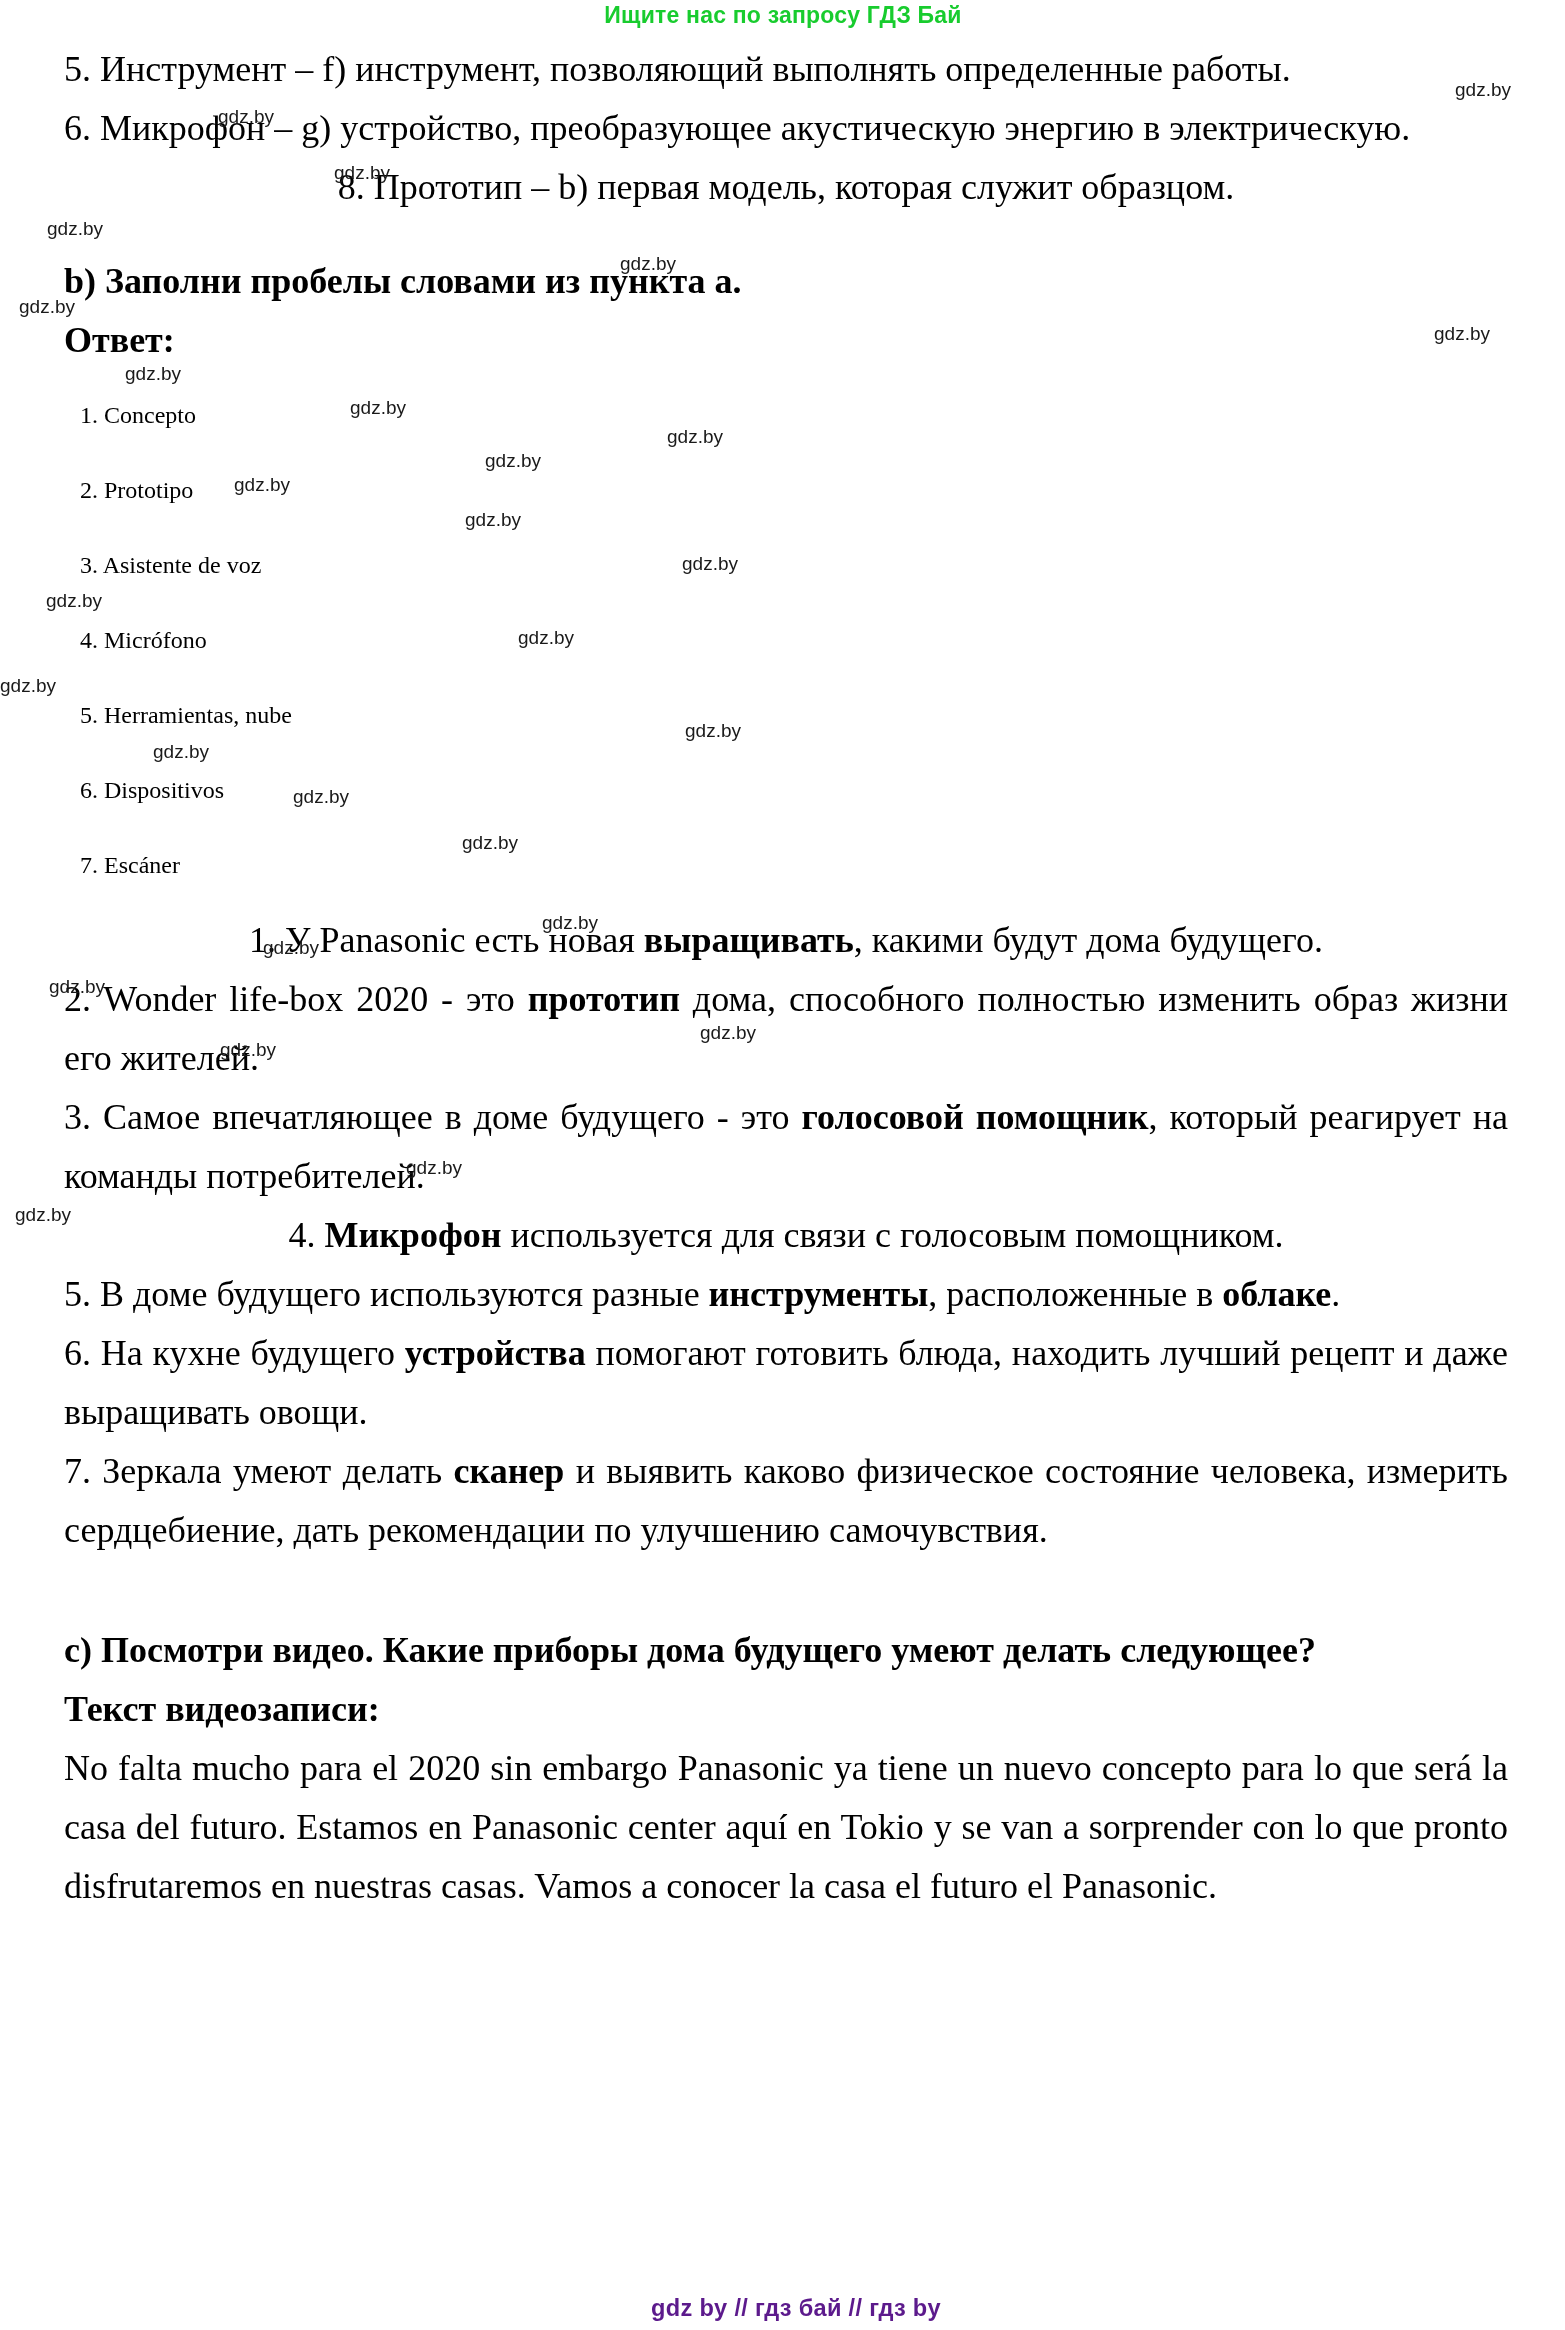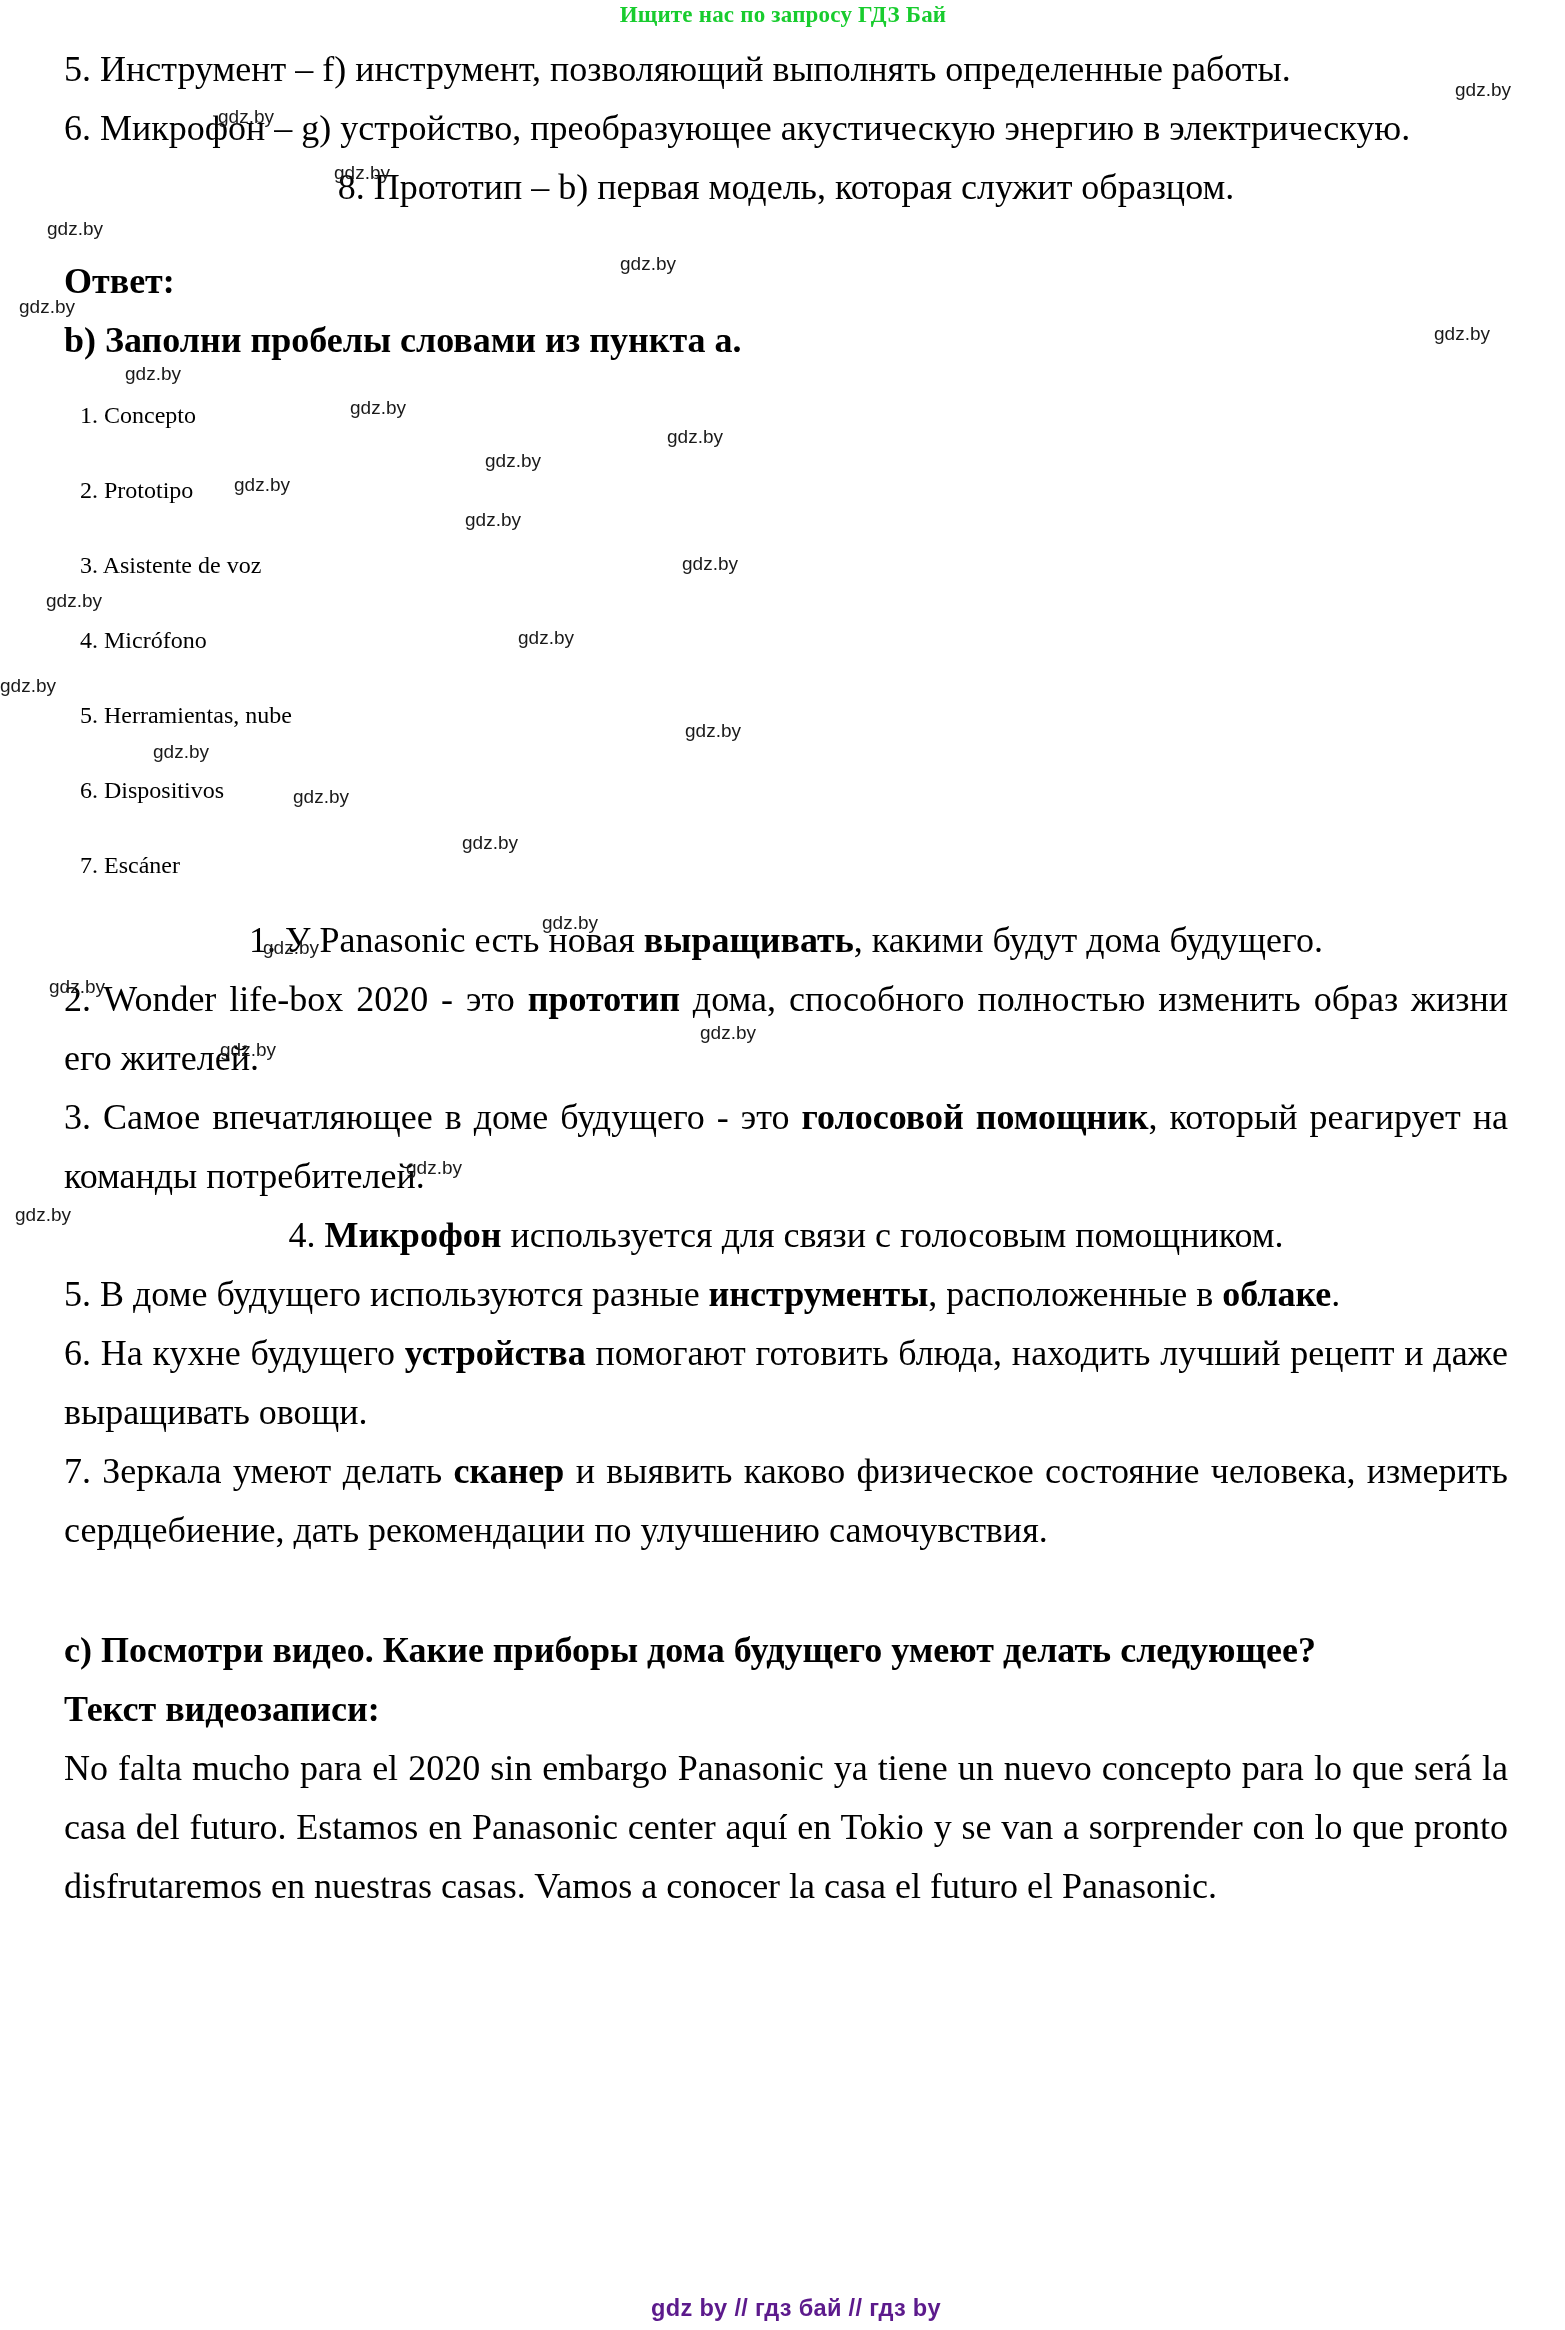--- a/index.html
+++ b/index.html
@@ -17,21 +17,21 @@
     overflow: hidden;
   }
 
   
   .promo-header {
     position: absolute;
     top: 1.5px;
     left: 0;
     width: 1566px;
     text-align: center;
-    font-family: Liberation Serif, serif;
+    font-family: Liberation Sans, sans-serif;
     font-weight: bold;
     font-size: 23px;
     color: #18cc2e;
     letter-spacing: 0.2px;
   }
 
   
   .promo-footer {
     position: absolute;
     top: 2295px;
@@ -100,23 +100,23 @@
 
     <p class="para justify">5. Инструмент – f) инструмент, позволяющий выполнять определенные работы.</p>
 
     <p class="para justify">6. Микрофон  – g) устройство, преобразующее акустическую энергию в электрическую.</p>
 
 
     <p class="para">8. Прототип – b) первая модель, которая служит образцом.</p>
 
     <div class="gap-md"></div>
 
+    <p class="heading">b)  Заполни пробелы словами из пункта a.</p>
+
     <p class="heading">Ответ:</p>
-
-    <p class="heading">b)  Заполни пробелы словами из пункта a.</p>
 
     <p class="listline">1. Concepto</p>
     <p class="listline">2. Prototipo</p>
     <p class="listline">3. Asistente de voz</p>
     <p class="listline">4. Micrófono</p>
     <p class="listline">5. Herramientas, nube</p>
     <p class="listline">6. Dispositivos</p>
     <p class="listline">7. Escáner</p>
 
     <p class="para">

